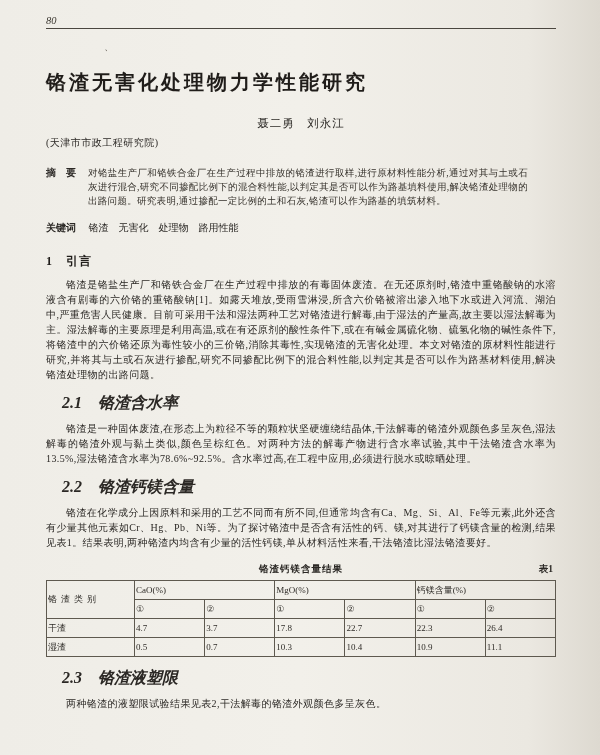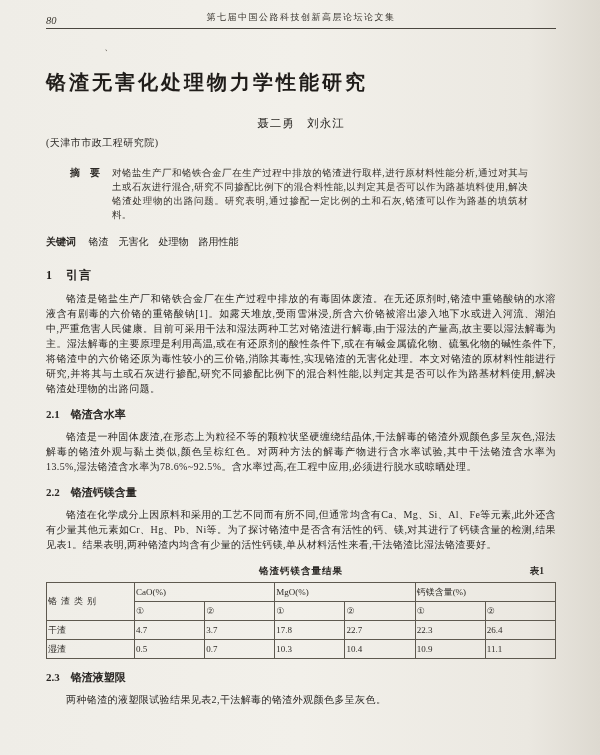--- a/index.html
+++ b/index.html
@@ -21,41 +21,40 @@
   .pagenum { font-style: italic; font-size: 10.5px; color: #3a362f; }
   .hdr-title {
     position: absolute; left: 50%; transform: translateX(-50%);
     top: 1px; font-size: 9px; letter-spacing: 1.5px; color: #3a362f; white-space: nowrap;
   }
   .artifact { position: absolute; left: 104px; top: 40px; font-size: 10px; color: #6a655c; }
   .title { text-align: left; font-size: 20px; font-weight: 700; letter-spacing: 3px; margin: 40px 0 0 0; color: #201d1a; }
   .authors { text-align: center; font-size: 11.5px; margin-top: 20px; letter-spacing: 1px; }
   .affiliation { text-align: left; font-size: 10px; margin-top: 5px; letter-spacing: 0.5px; }
   .abstract { display: flex; margin-top: 16px; padding-right: 28px; }
-  .ab-label { flex: 0 0 42px; font-weight: 700; font-size: 10px; white-space: nowrap; margin-left: 24px; }
+  .ab-label { flex: 0 0 42px; font-weight: 700; font-size: 10px; white-space: nowrap; }
   .ab-text { font-size: 9.5px; line-height: 14px; text-align: justify; letter-spacing: 0.3px; color: #35312b; }
   .keywords { margin-top: 13px; font-size: 10px; }
   .kw-label { font-weight: 700; margin-right: 10px; }
   h2.sec { font-size: 12px; font-weight: 700; letter-spacing: 1px; margin: 18px 0 0 0; color: #201d1a; }
   p.body { font-size: 10px; line-height: 15px; text-align: justify; text-indent: 2em; margin: 7px 0 0 0; letter-spacing: 0.4px; }
-  h3.sub { font-size: 11px; font-weight: 700; margin: 11px 0 0 0; }
+  h3.sub { font-size: 16px; font-weight: 700; margin: 11px 0 0 16px; font-style: italic; }
   .tbl-cap { position: relative; margin-top: 13px; font-size: 9.5px; font-weight: 700; text-align: center; letter-spacing: 1px; }
-  .tbl-label { position: absolute; right: 12px; top: 0; font-weight: 700; font-size: 9.5px; letter-spacing: 0; }
+  .tbl-label { position: absolute; right: 3px; top: 0; font-weight: 700; font-size: 9.5px; letter-spacing: 0; }
   table.t1 { width: 100%; border-collapse: collapse; margin-top: 4px; font-size: 9px; table-layout: fixed; }
   table.t1 td { border: 1px solid #5e594f; text-align: left; padding: 2px 1px; height: 14px; color: #2e2b27; }
   td.rowhead { letter-spacing: 4px; }
 </style>
 </head>
 <body>
 
 <div class="page">
 
   <div class="hdr">
     <span class="pagenum">80</span>
-    <span class="hdr-title">第七届中国公路科技创新高层论坛论文集</span>
   </div>
 
   <span class="artifact">、</span>
 
   <h1 class="title">铬渣无害化处理物力学性能研究</h1>
 
   <div class="authors">聂二勇　刘永江</div>
   <div class="affiliation">(天津市市政工程研究院)</div>
 
   <div class="abstract">

